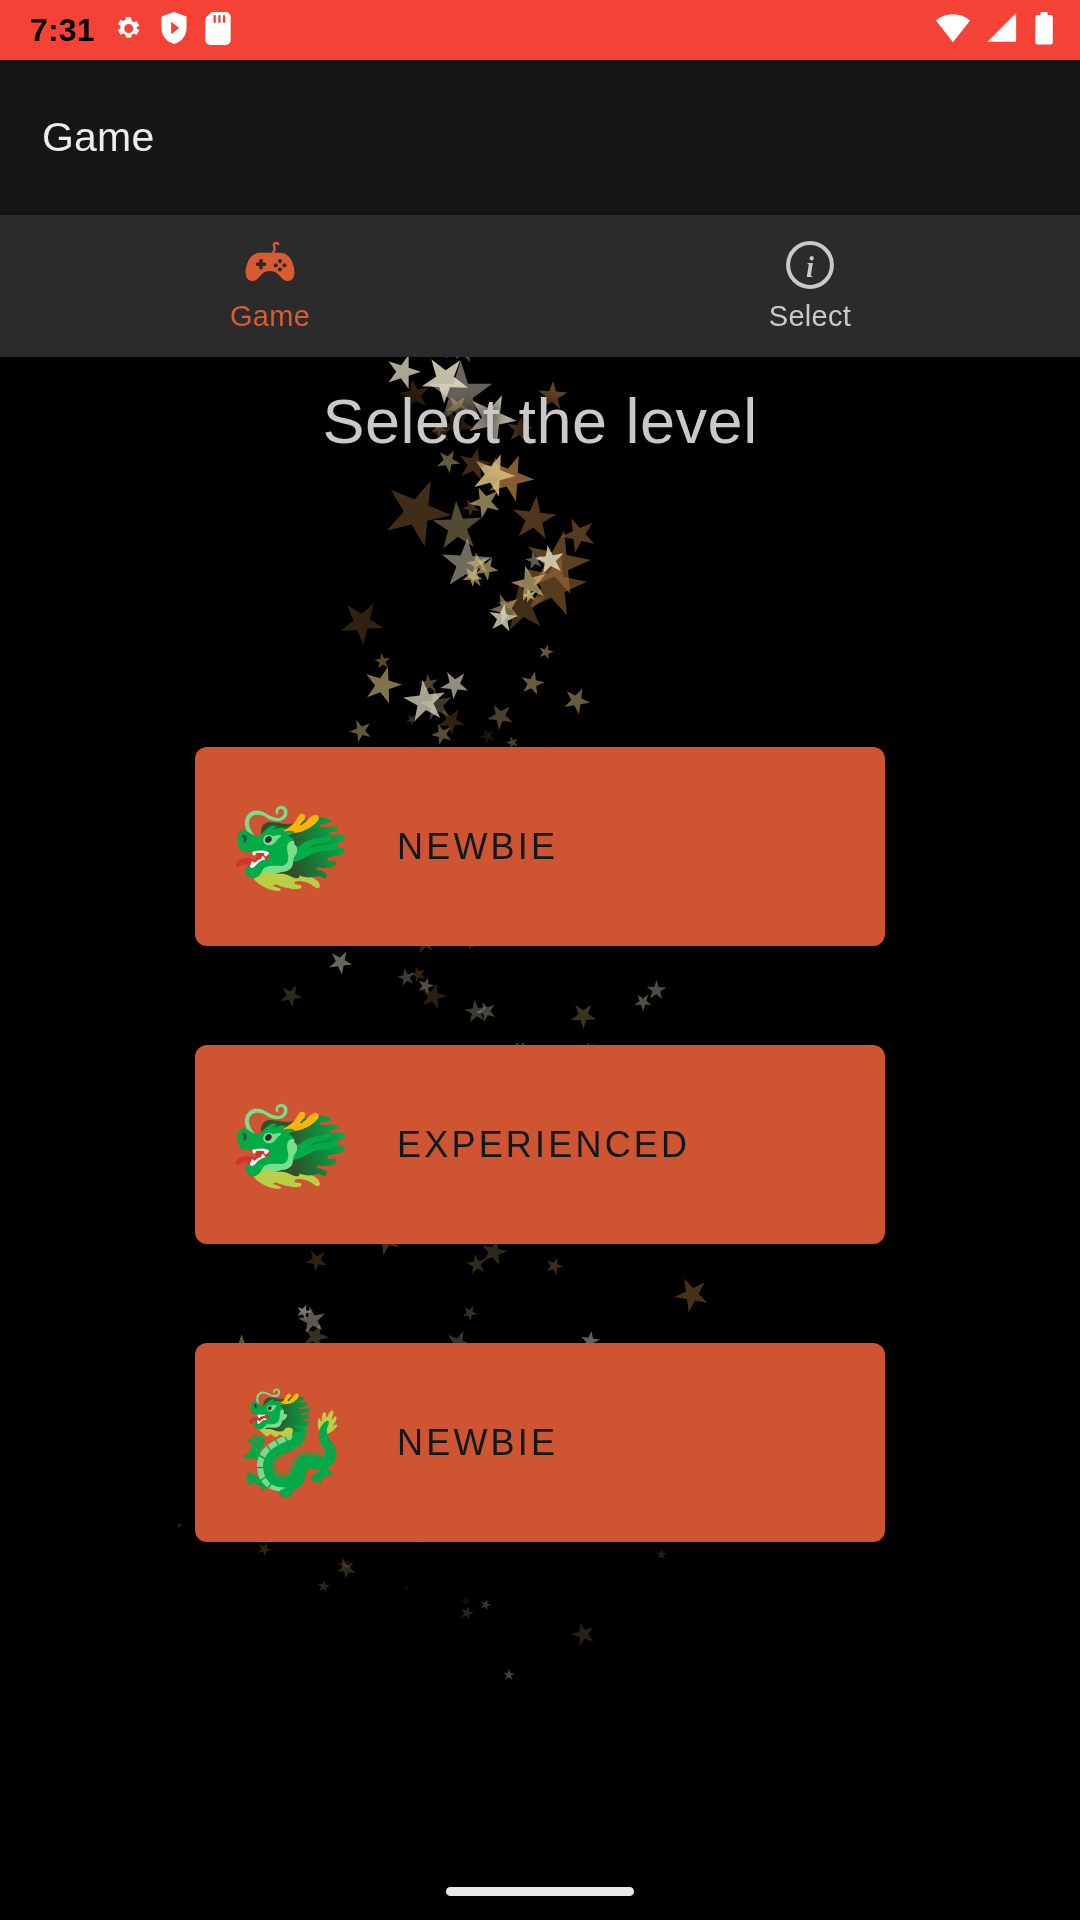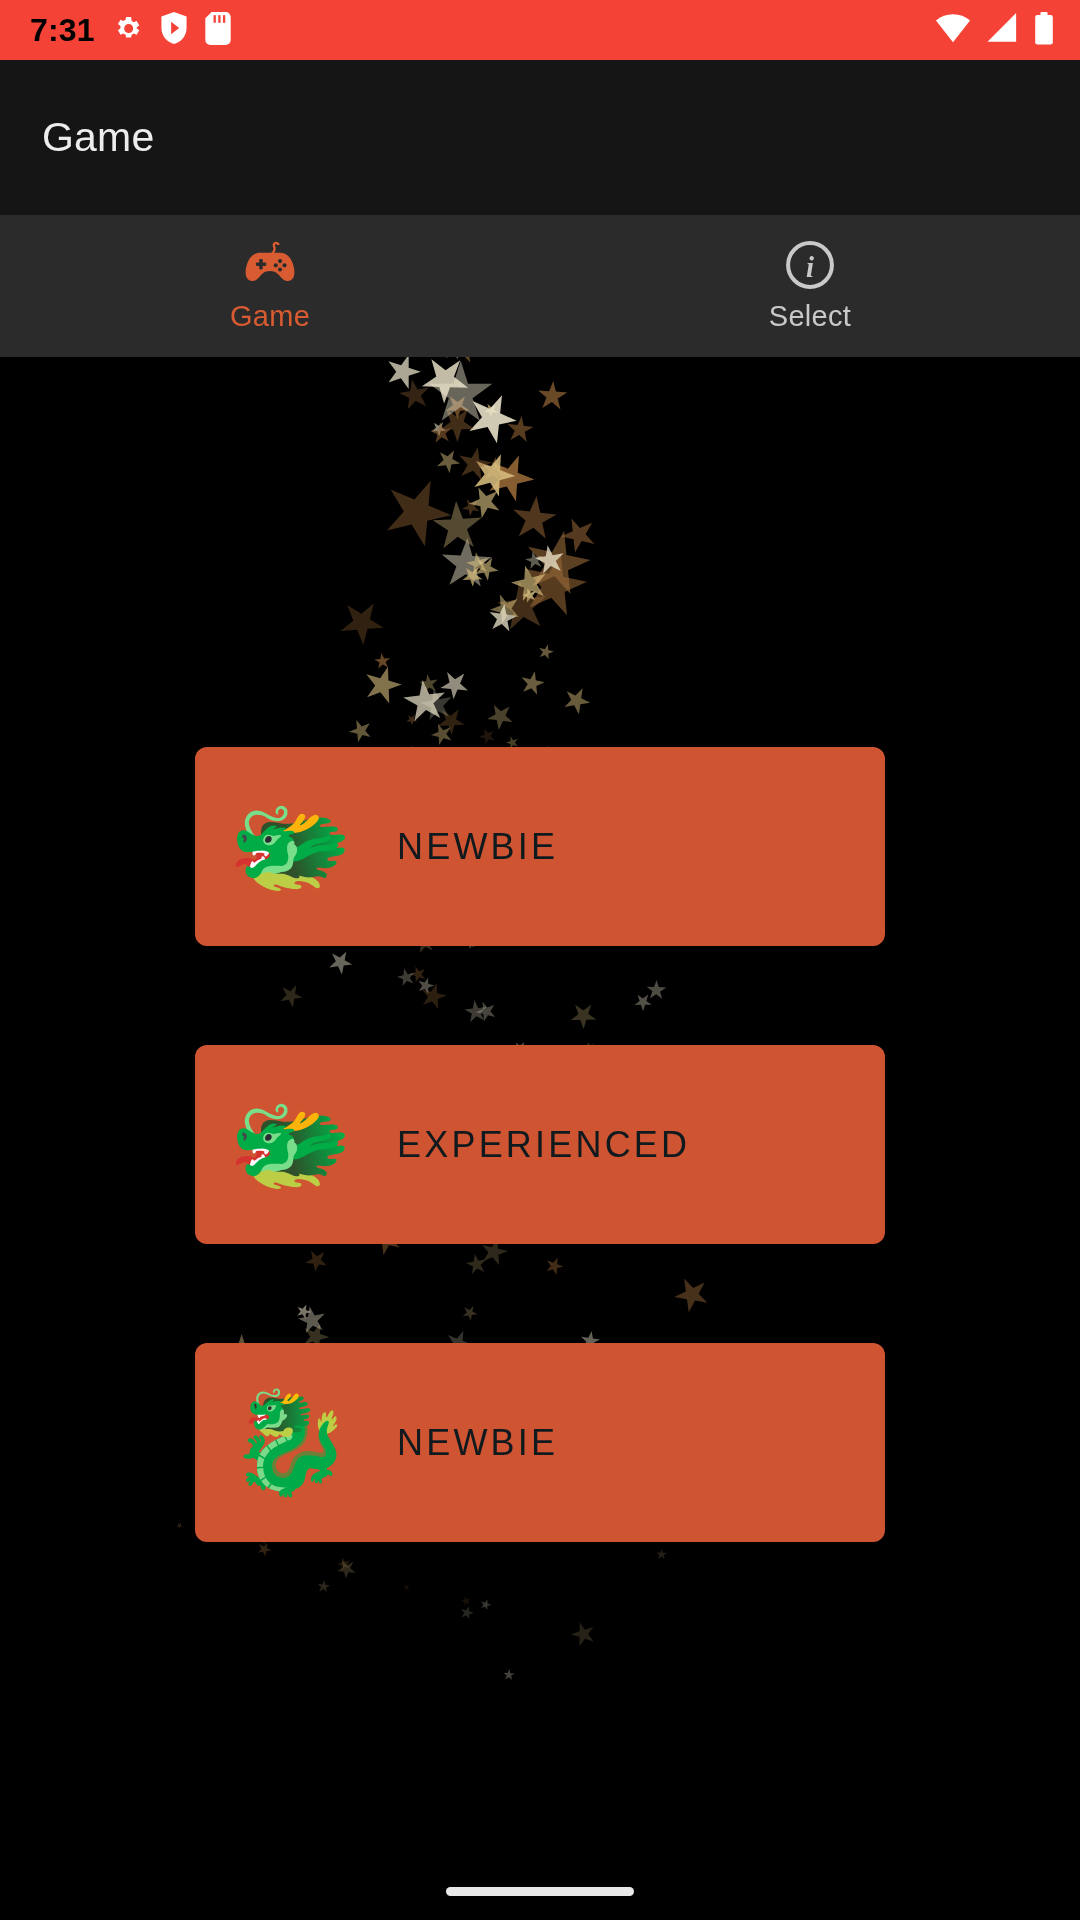--- a/index.html
+++ b/index.html
@@ -414,20 +414,21 @@
         <div class="star" style="left: 487.762px; top: 1014.37px; width: 21.9853px; height: 21.9853px; opacity: 0.19; transform: rotate(243deg); background: rgb(216, 190, 126);"></div>
         <div class="star" style="left: 403.415px; top: 1226.59px; width: 6.91779px; height: 6.91779px; opacity: 0.13; transform: rotate(203deg); background: rgb(154, 106, 56);"></div>
         <div class="star" style="left: 480.126px; top: 1241.62px; width: 11.3324px; height: 11.3324px; opacity: 0.23; transform: rotate(18deg); background: rgb(242, 234, 208);"></div>
         <div class="star" style="left: 336.938px; top: 1202.33px; width: 19.5726px; height: 19.5726px; opacity: 0.21; transform: rotate(42deg); background: rgb(216, 190, 126);"></div>
         <div class="star" style="left: 503.229px; top: 1311.84px; width: 11.9923px; height: 11.9923px; opacity: 0.28; transform: rotate(148deg); background: rgb(242, 234, 208);"></div>
         <div class="star" style="left: 416.871px; top: 1170.79px; width: 15.2783px; height: 15.2783px; opacity: 0.19; transform: rotate(337deg); background: rgb(242, 234, 208);"></div>
         <div class="star" style="left: 307.707px; top: 1143.99px; width: 17.275px; height: 17.275px; opacity: 0.24; transform: rotate(75deg); background: rgb(242, 234, 208);"></div>
         <div class="star" style="left: 460.967px; top: 1238.58px; width: 10.0222px; height: 10.0222px; opacity: 0.15; transform: rotate(345deg); background: rgb(154, 106, 56);"></div>
       </div>
 
+    <div class="level-title">Select the level</div>
 
     <div class="level-list">
 
       <button class="level-btn">
         <span class="level-emoji">🐲</span>
         <span class="level-label">NEWBIE</span>
       </button>
 
       <button class="level-btn">
         <span class="level-emoji">🐲</span>

